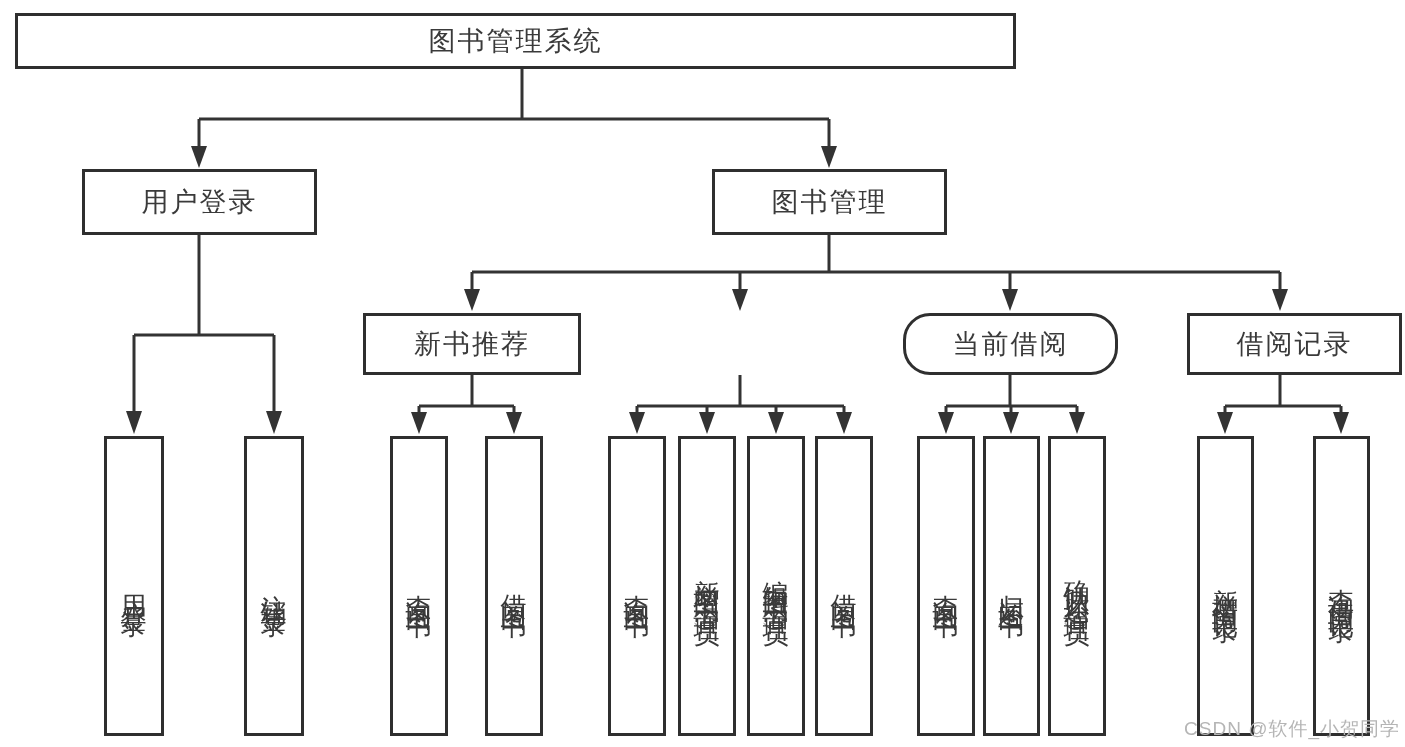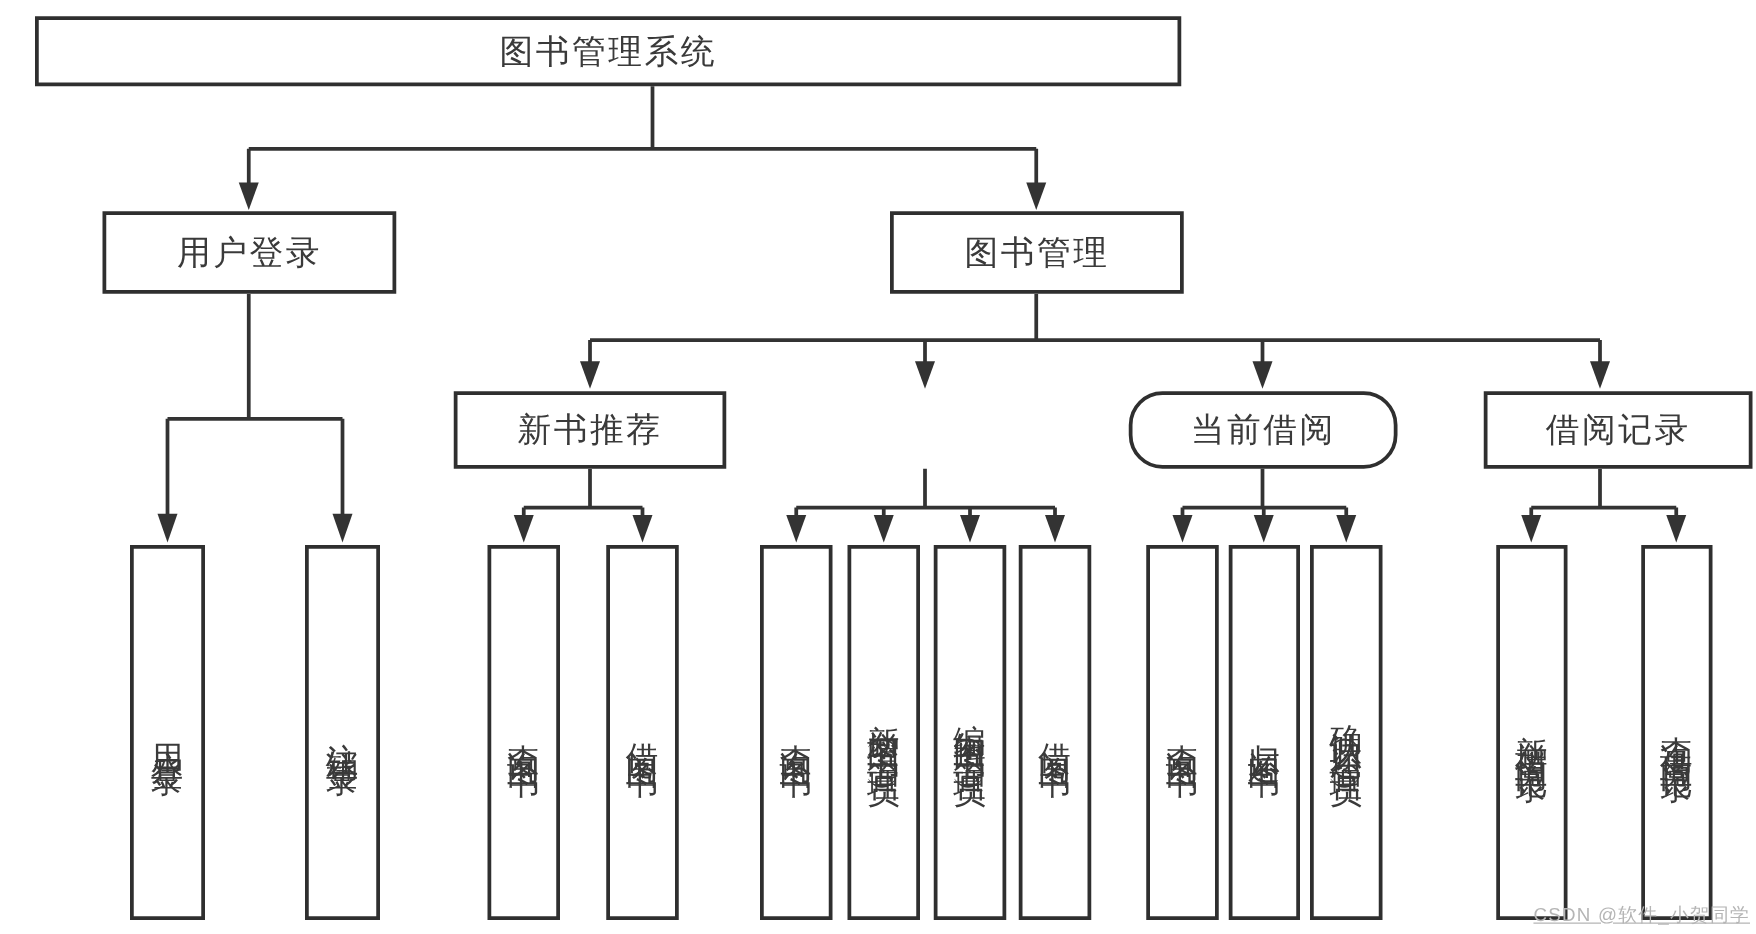--- a/index.html
+++ b/index.html
@@ -13,21 +13,21 @@
     border:3px solid #2f2f2f; color:#3a3a3a;
     display:flex; align-items:center; justify-content:center;
   }
   .h-node { font-size:27px; letter-spacing:2px; white-space:nowrap; }
   .v-node span {
     writing-mode:vertical-rl; text-orientation:mixed;
     font-size:26px; line-height:1; letter-spacing:6px; color:#3a3a3a;
   }
   .watermark {
     position:absolute; right:5px; bottom:5px;
-    font-size:15px; color:#b5b5b5; letter-spacing:1px; white-space:nowrap;text-decoration:underline;
+    font-size:19px; color:#b5b5b5; letter-spacing:1px; white-space:nowrap;
   }
 </style>
 </head>
 <body>
 
 <div class="stage">
 
   <svg class="wires" viewBox="0 0 1405 747" xmlns="http://www.w3.org/2000/svg">
     <g stroke="#333333" stroke-width="3" fill="none">
 
@@ -94,21 +94,21 @@
 
       <polygon points="938,412 954,412 946,434"></polygon>
       <polygon points="1003,412 1019,412 1011,434"></polygon>
       <polygon points="1069,412 1085,412 1077,434"></polygon>
 
       <polygon points="1217,412 1233,412 1225,434"></polygon>
       <polygon points="1333,412 1349,412 1341,434"></polygon>
     </g>
   </svg>
 
-  <div class="node h-node" style="left:28px; top:13px; width:917px; height:56px;">图书管理系统</div>
+  <div class="node h-node" style="left:15px; top:13px; width:1001px; height:56px;">图书管理系统</div>
 
   <div class="node h-node" style="left:82px; top:169px; width:235px; height:66px;">用户登录</div>
   <div class="node h-node" style="left:712px; top:169px; width:235px; height:66px;">图书管理</div>
 
   <div class="node h-node" style="left:363px; top:313px; width:218px; height:62px;">新书推荐</div>
   <div class="node h-node" style="left:903px; top:313px; width:215px; height:62px;border-radius:27px;">当前借阅</div>
   <div class="node h-node" style="left:1173px; top:313px; width:215px; height:62px;margin-left:14px;">借阅记录</div>
 
   <div class="node v-node" style="left:104px; top:436px; width:60px; height:300px;">
     <span>用户登录</span>

